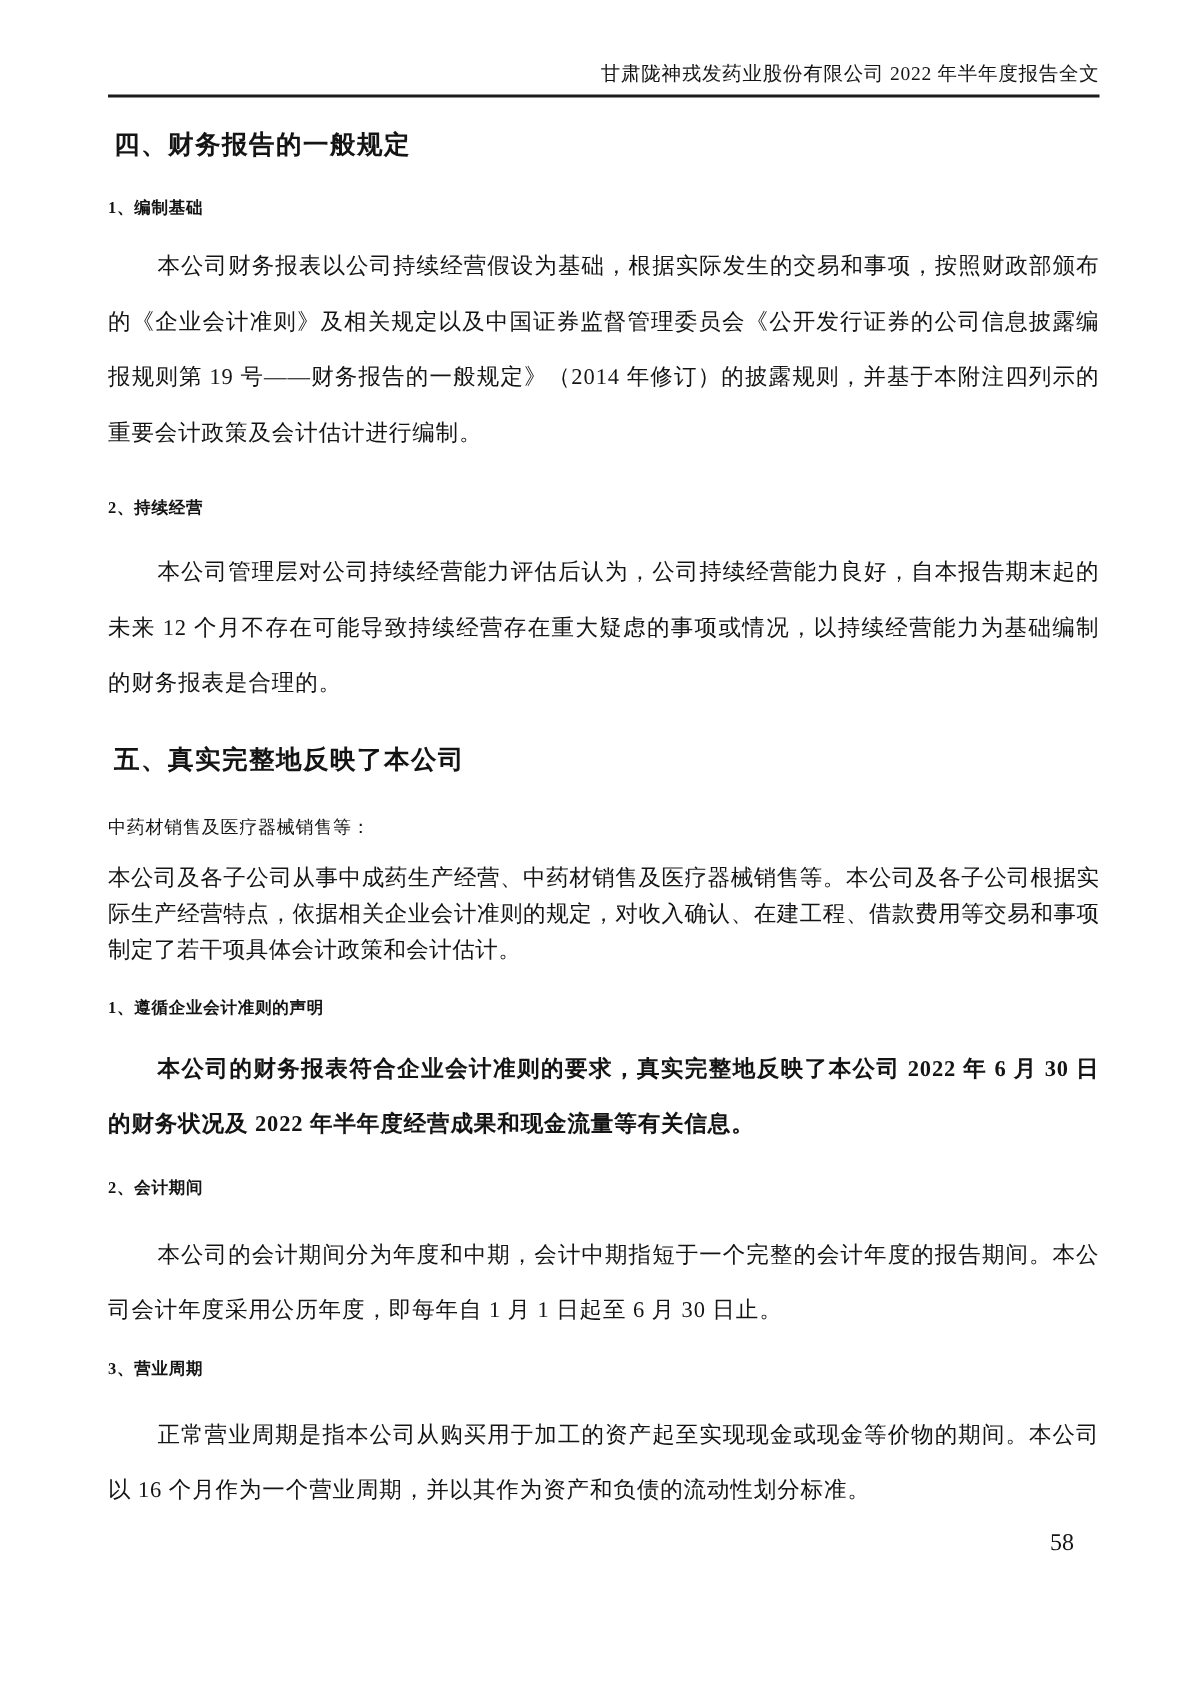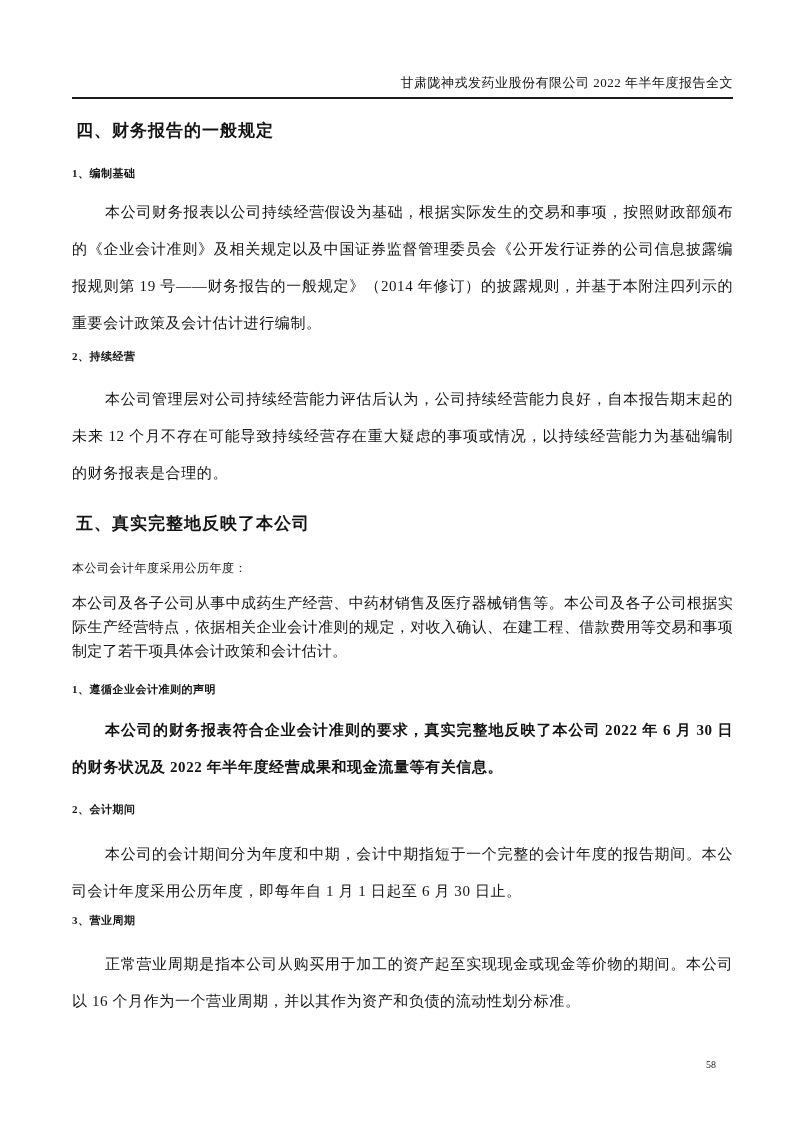--- a/index.html
+++ b/index.html
@@ -14,21 +14,21 @@
     background: #ffffff;
     font-family: "Liberation Serif", "DejaVu Serif", serif;
     color: #141414;
     overflow: hidden;
   }
   .content {
     margin-left: 72px;
     margin-right: 60px;
   }
   .doc-header {
-    padding-top: 74px;
+    padding-top: 40px;
     padding-bottom: 6px;
     border-bottom: 2px solid #1c1c1c;
     text-align: right;
     font-size: 13px;
     letter-spacing: 0.5px;
     line-height: 17px;
   }
   .section-heading {
     font-size: 17px;
     font-weight: bold;
@@ -37,24 +37,24 @@
     letter-spacing: 1px;
   }
   .sub-heading {
     font-size: 11px;
     font-weight: bold;
     margin: 0;
     line-height: 21px;
     letter-spacing: 0.5px;
   }
   .sub-heading.mt-a { margin-top: 20px; }
-  .sub-heading.mt-b { margin-top: 4px; }
+  .sub-heading.mt-b { margin-top: 21px; }
   .sub-heading.mt-c { margin-top: 16px; }
   .sub-heading.mt-d { margin-top: 13px; }
-  .sub-heading.mt-e { }
+  .sub-heading.mt-e { margin-top: 10px; }
   .body-para {
     font-size: 15px;
     line-height: 37px;
     text-align: justify;
     text-justify: inter-character;
     text-indent: 2.2em;
     margin: 0;
     letter-spacing: 0.6px;
   }
   .body-para.mt-a { margin-top: 10px; }
@@ -72,22 +72,22 @@
     font-size: 15px;
     line-height: 24px;
     text-align: justify;
     text-justify: inter-character;
     margin: 14px 0 0 0;
     letter-spacing: 0.3px;
   }
   .page-number {
     position: absolute;
     right: 77px;
-    bottom: 52px;
-    font-size: 10px;
+    bottom: 84px;
+    font-size: 16px;
   }
 </style>
 </head>
 <body>
 
 <div class="page">
   <div class="content">
 
     <div class="doc-header">
       <span>甘肃陇神戎发药业股份有限公司 2022 年半年度报告全文</span>
@@ -98,21 +98,21 @@
     <h2 class="sub-heading mt-a">1、编制基础</h2>
 
     <p class="body-para mt-a">本公司财务报表以公司持续经营假设为基础，根据实际发生的交易和事项，按照财政部颁布的《企业会计准则》及相关规定以及中国证券监督管理委员会《公开发行证券的公司信息披露编报规则第 19 号——财务报告的一般规定》（2014 年修订）的披露规则，并基于本附注四列示的重要会计政策及会计估计进行编制。</p>
 
     <h2 class="sub-heading mt-b">2、持续经营</h2>
 
     <p class="body-para mt-b">本公司管理层对公司持续经营能力评估后认为，公司持续经营能力良好，自本报告期末起的未来 12 个月不存在可能导致持续经营存在重大疑虑的事项或情况，以持续经营能力为基础编制的财务报表是合理的。</p>
 
     <h1 class="section-heading">五、真实完整地反映了本公司</h1>
 
-    <p class="note-line">本公司会计年度采用公历年度：</p>
+    <p class="note-line">中药材销售及医疗器械销售等：</p>
 
     <p class="intro-para">本公司及各子公司从事中成药生产经营、中药材销售及医疗器械销售等。本公司及各子公司根据实际生产经营特点，依据相关企业会计准则的规定，对收入确认、在建工程、借款费用等交易和事项制定了若干项具体会计政策和会计估计。</p>
 
     <h2 class="sub-heading mt-c">1、遵循企业会计准则的声明</h2>
 
     <p class="body-para mt-c">本公司的财务报表符合企业会计准则的要求，真实完整地反映了本公司 2022 年 6 月 30 日的财务状况及 2022 年半年度经营成果和现金流量等有关信息。</p>
 
     <h2 class="sub-heading mt-d">2、会计期间</h2>
 
     <p class="body-para mt-d">本公司的会计期间分为年度和中期，会计中期指短于一个完整的会计年度的报告期间。本公司会计年度采用公历年度，即每年自 1 月 1 日起至 6 月 30 日止。</p>

